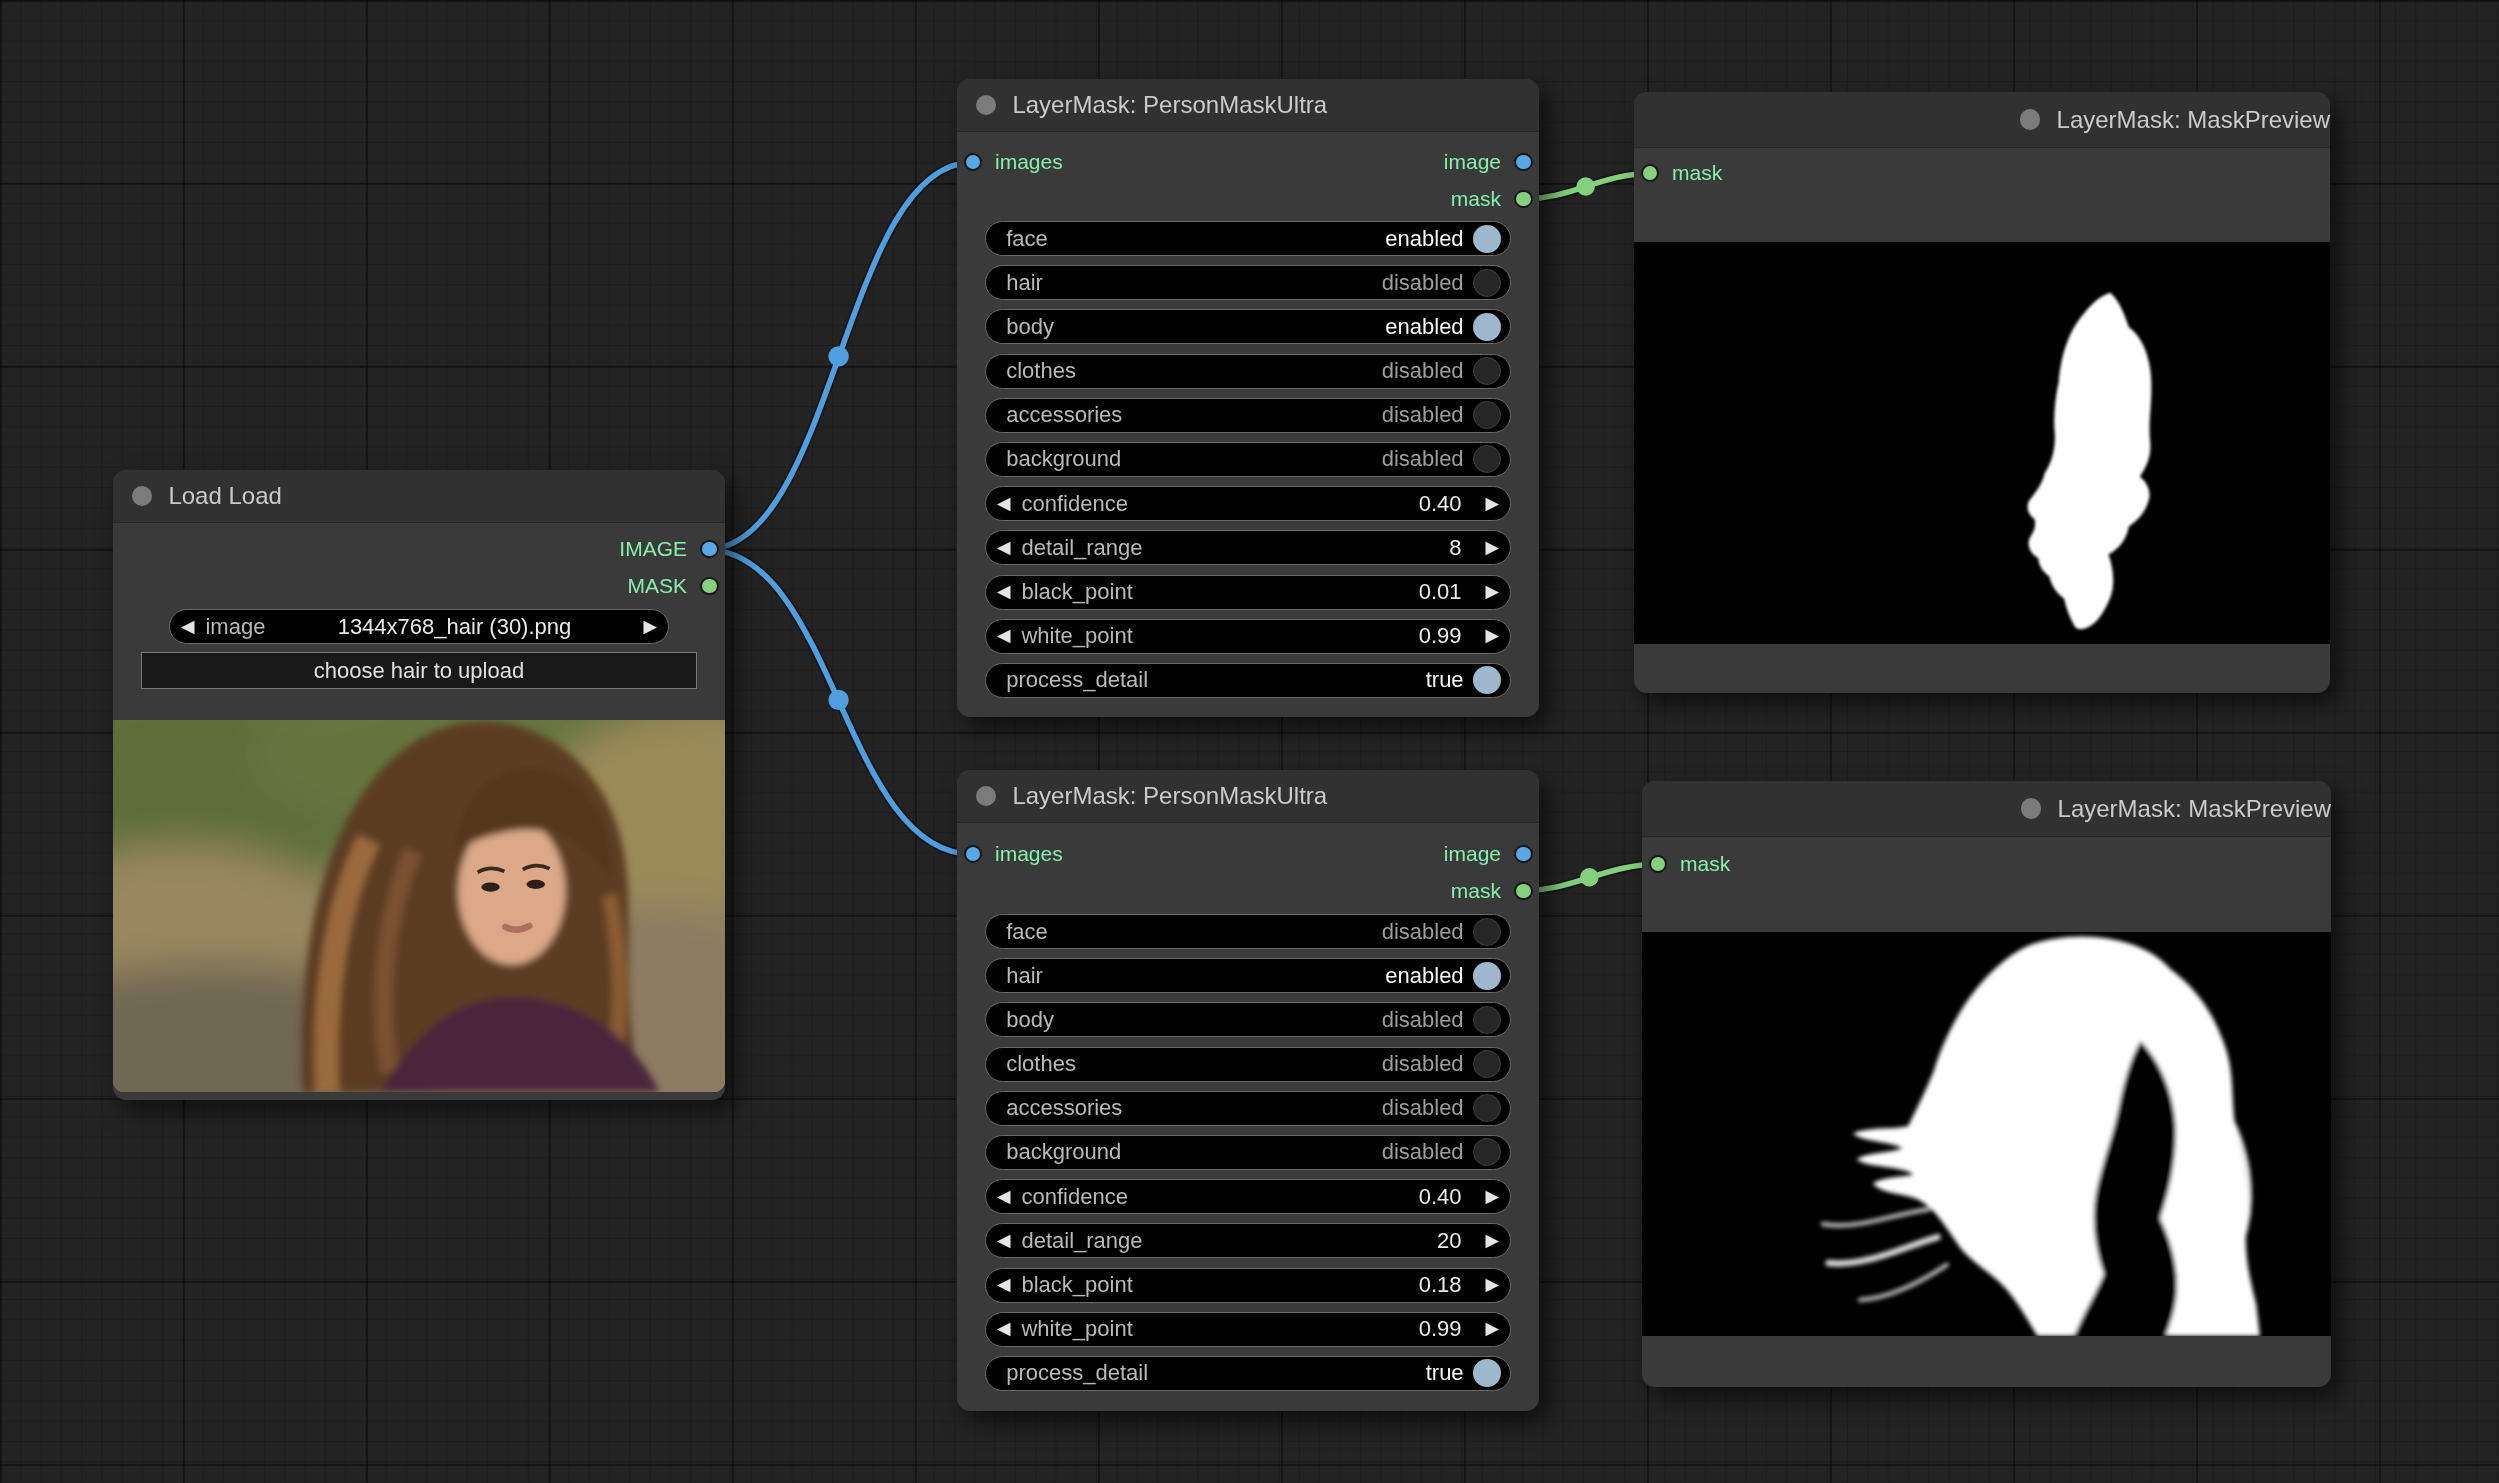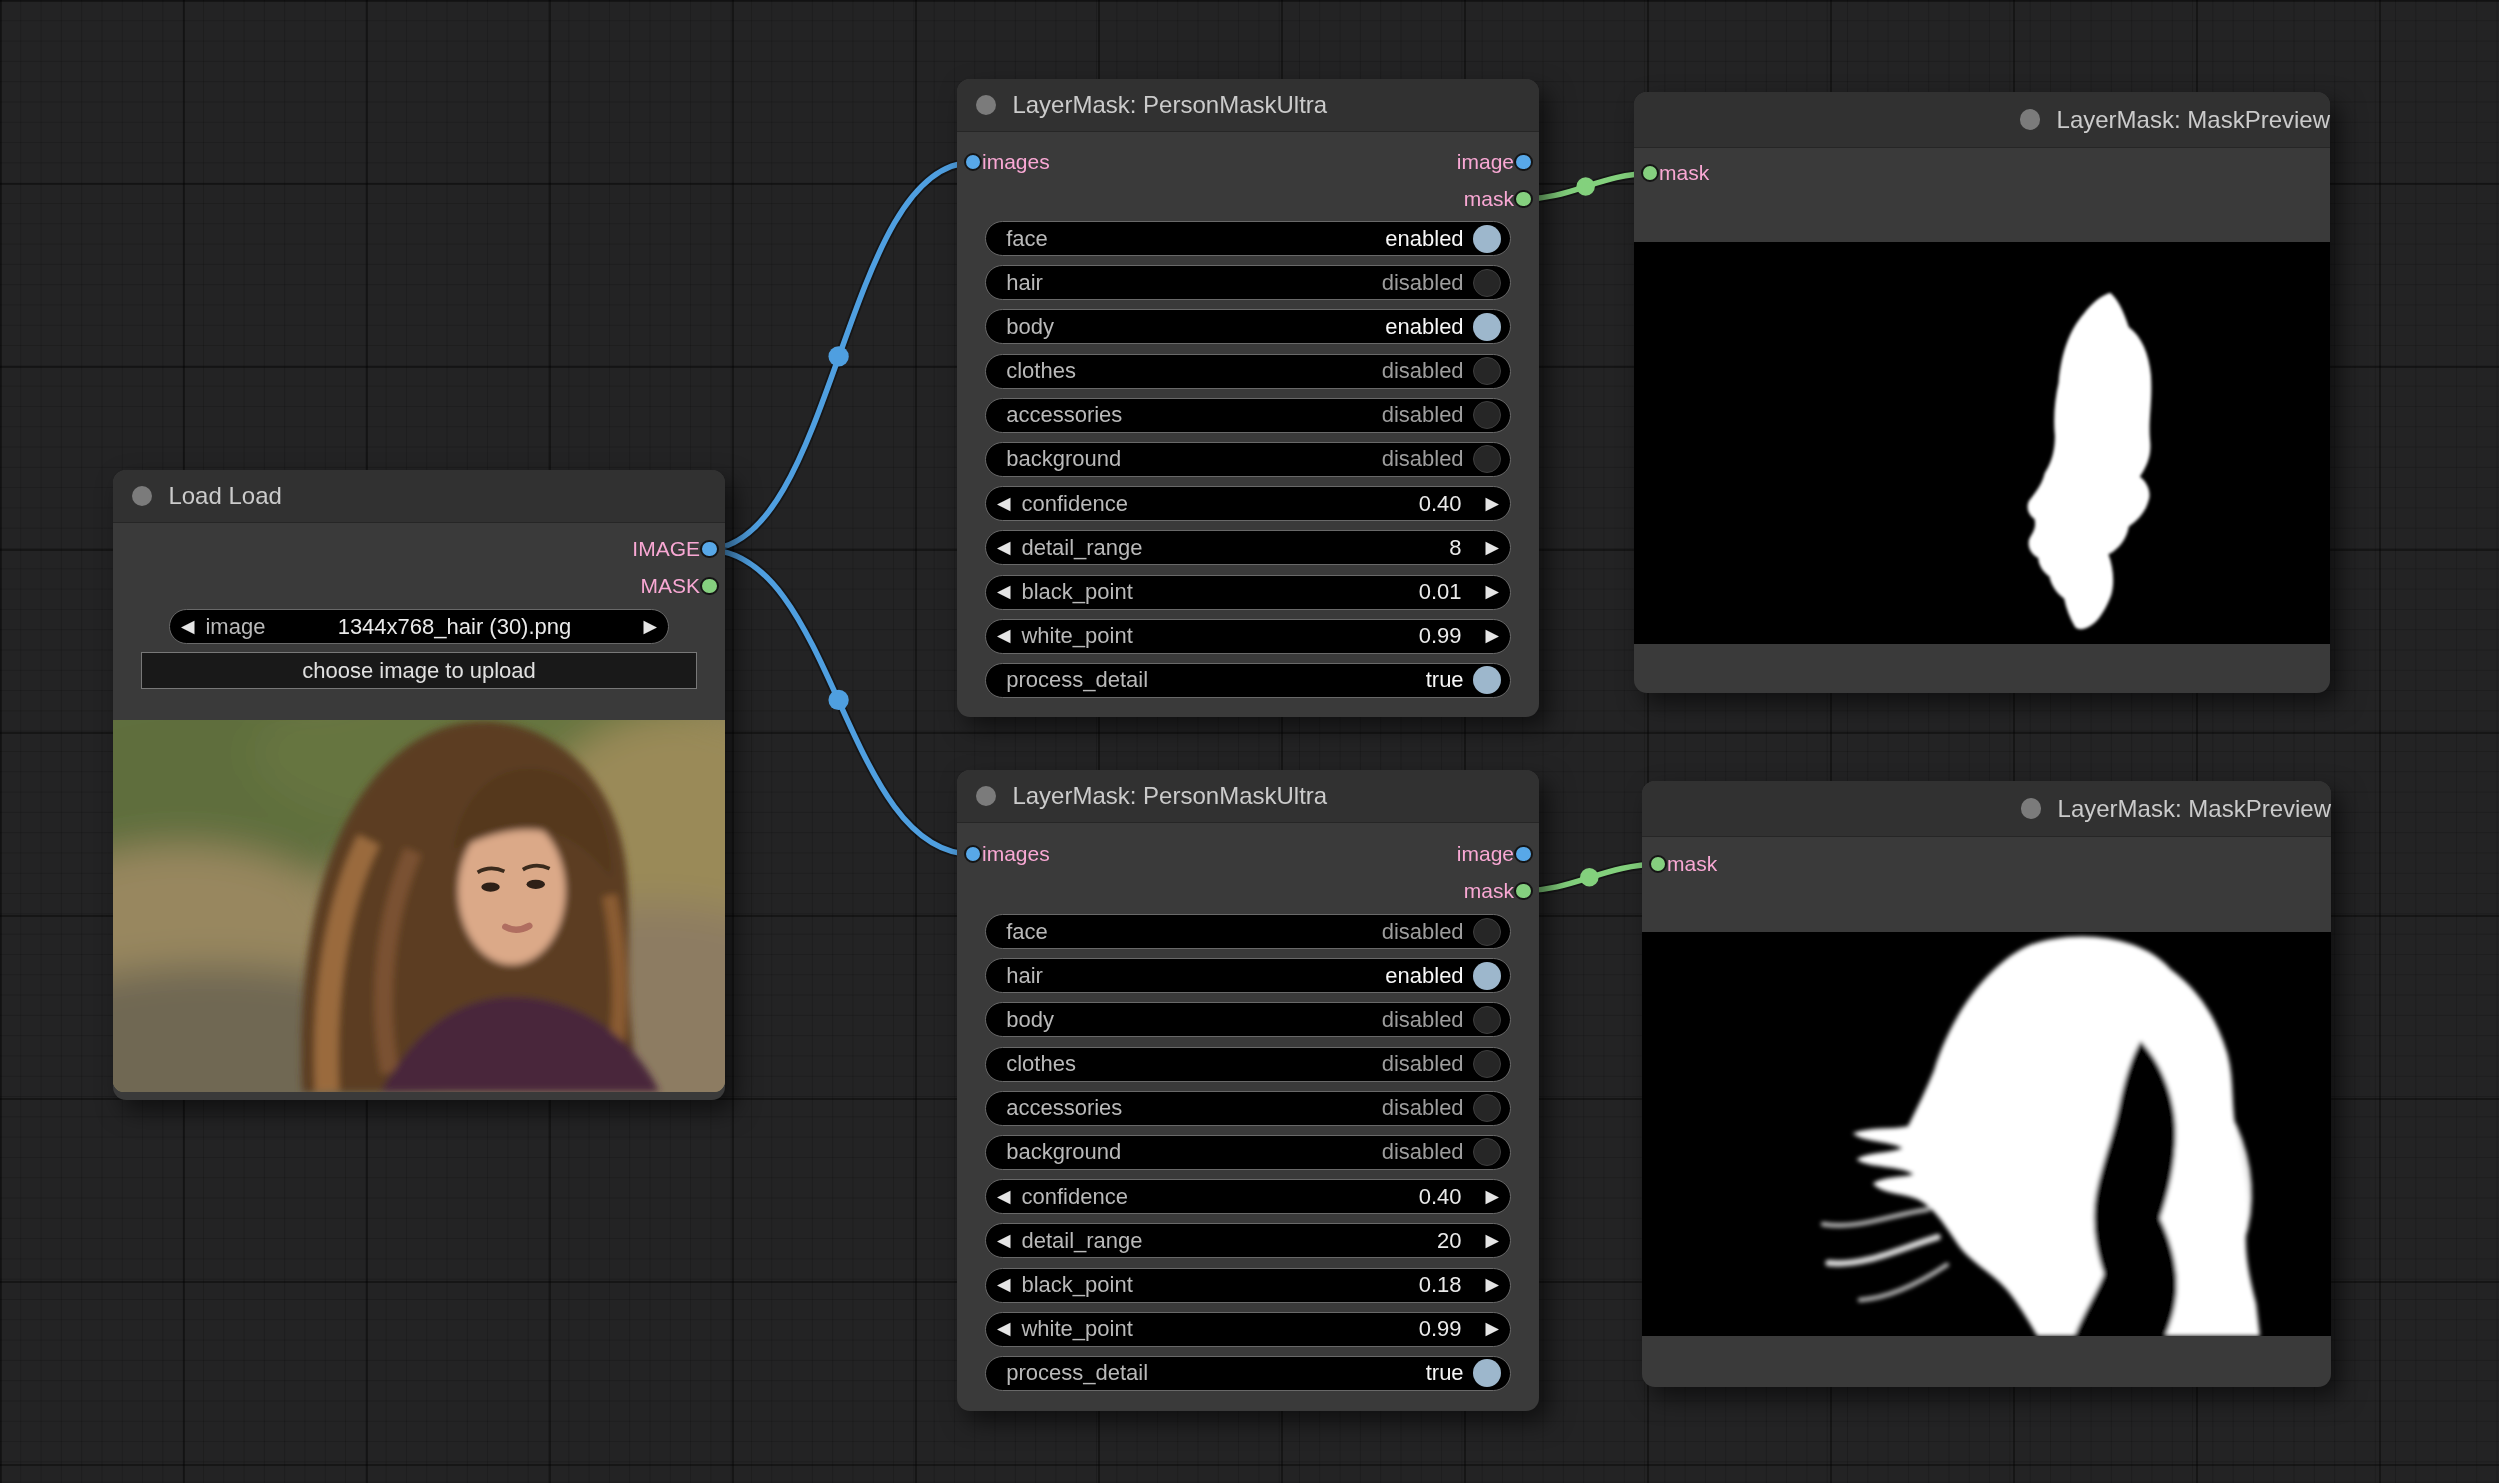--- a/index.html
+++ b/index.html
@@ -13,22 +13,22 @@
       linear-gradient(90deg, rgba(0,0,0,.16) 0 0.9px, transparent 0.9px);
     background-size:183px 183px,183px 183px,20.3px 20.3px,20.3px 20.3px;}
   #wires{position:absolute;inset:0;z-index:1;pointer-events:none}
   .node{position:absolute;z-index:2;background:#3a3a3a;border-radius:13px;
     box-shadow:9.2px 11px 24px rgba(0,0,0,.55);}
   .node-header{position:absolute;top:0;left:0;right:0;height:52px;background:#313131;
     border-bottom:1.8px solid #262626;border-radius:13px 13px 0 0;display:flex;align-items:center;}
   .node-header.tall{height:55px;justify-content:flex-end;}
   .title-dot{width:20.3px;height:20.3px;border-radius:50%;background:#7b7b7b;margin-left:18.5px;flex:0 0 auto;}
   .node-title{margin-left:16.6px;font-size:24px;color:#cbcbcb;white-space:nowrap;}
-  .port{position:absolute;display:flex;align-items:center;transform:translateY(-50%);
-    font-size:21px;color:#f9a8d4;white-space:nowrap;text-align:center;}
+  .port{position:absolute;display:flex;align-items:center;gap:13px;transform:translateY(-50%);
+    font-size:21px;color:#86efac;white-space:nowrap;text-align:center;}
   .port.in{left:6.5px}
   .port.out{right:6.5px}
   .pdot{width:18.5px;height:18.5px;border-radius:50%;box-sizing:border-box;border:2.8px solid #151515;flex:0 0 auto;}
   .pdot.blue{background:var(--port-blue)}
   .pdot.green{background:var(--port-green)}
   .widgets{position:absolute;left:0;right:0;}
   .pill{display:flex;align-items:center;height:35px;margin:0 28px 9.2px 28px;background:#000000;
     border:1.8px solid #696969;border-radius:19.4px;padding:0 11px;font-size:22px;color:#b9b9b9;box-sizing:border-box;}
   .arrow{color:#e5e5e5;font-size:17.5px;flex:0 0 auto;line-height:1;}
   .wlabel{margin-left:11px;}
@@ -89,21 +89,21 @@
       <span>MASK</span>
       <span class="pdot green"></span>
     </div>
     <div class="pill combo" style="top:139px">
       <span class="arrow">◀</span>
       <span class="wlabel">image</span>
       <span class="cvalue">1344x768_hair (30).png</span>
       <span class="arrow">▶</span>
     </div>
     <div class="upload-btn" style="top:182px">
-        <span>choose image to upload</span>
+        <span>choose hair to upload</span>
       </div>
     <div class="photo" style="top:250px;height:372px;border-radius:0 0 11px 11px">
       <svg viewBox="0 0 663 403" preserveAspectRatio="none">
         <defs>
           <filter id="pb" x="-40%" y="-40%" width="180%" height="180%">
               <feGaussianBlur stdDeviation="20"></feGaussianBlur>
             </filter>
           <filter id="pb2" x="-20%" y="-20%" width="140%" height="140%">
               <feGaussianBlur stdDeviation="4"></feGaussianBlur>
             </filter>

